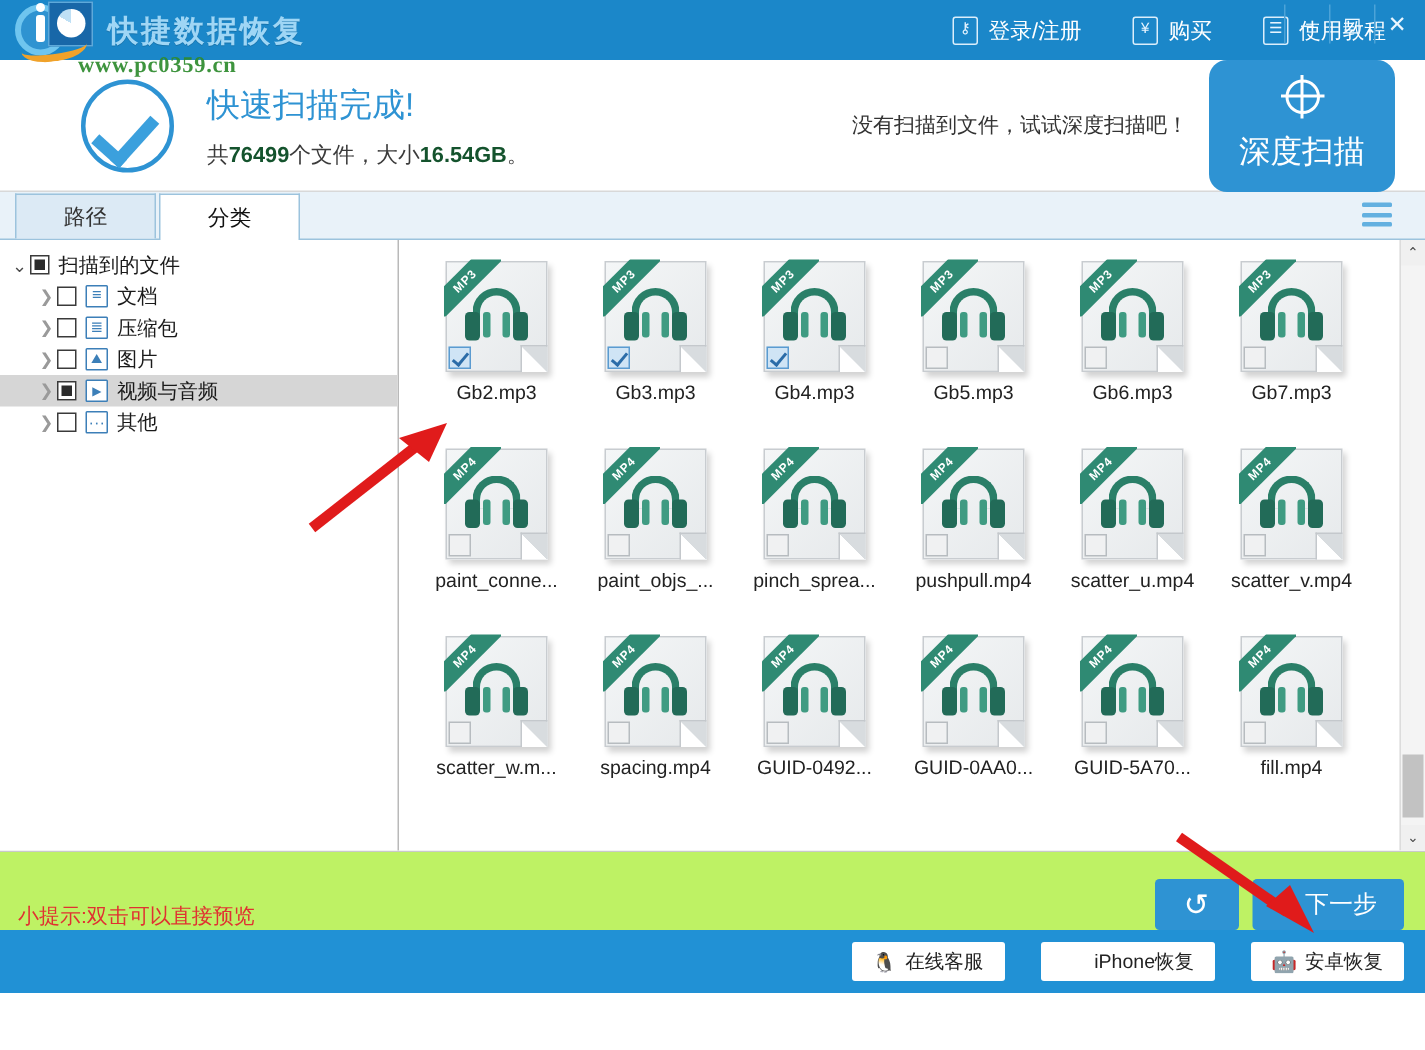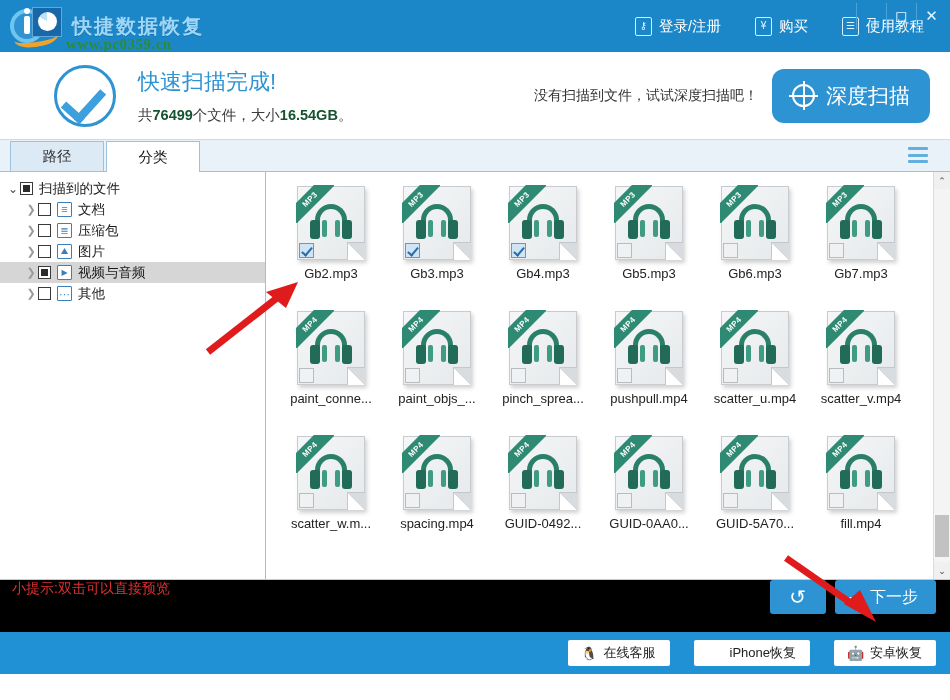--- a/index.html
+++ b/index.html
@@ -6,21 +6,21 @@
   body {
     width: 950px; height: 700px;
     font-family: "Liberation Sans", "DejaVu Sans", sans-serif;
     background: #ffffff;
     overflow: hidden;
     position: relative;
   }
 
   
   .titlebar {
-    height: 52px; background: #1b87c9;
+    height: 40px; background: #1b87c9;
     display: flex; align-items: center;
     position: relative;
   }
   .logo-wrap { display: flex; align-items: center; padding-left: 8px; position: relative; }
   .logo-mark {
     width: 58px; height: 46px; position: relative;
   }
   .logo-ring {
     position: absolute; left: 2px; top: 6px;
     width: 34px; height: 34px; border-radius: 50%;
@@ -51,21 +51,21 @@
     position: absolute; left: 30px; top: 9px;
     width: 19px; height: 19px; border-radius: 50%;
     background: conic-gradient(#ffffff 0deg 300deg, #bfe0f5 300deg 360deg);
   }
   .logo-text {
     color: #9fd6f5; font-size: 20px; font-weight: bold;
     letter-spacing: 2px; margin-left: 6px;
     text-shadow: 0 1px 0 rgba(0,0,0,.15);
   }
   .watermark {
-    position: absolute; left: 66px; top: 36px;
+    position: absolute; left: 52px; top: 36px;
     color: #2e8b2e; font-weight: bold; font-size: 15px;
     letter-spacing: .5px; opacity: .92; z-index: 6;
     font-family: "Liberation Serif", serif;
   }
 
   .topnav { display: flex; align-items: center; gap: 34px; margin-left: auto; margin-right: 26px; }
   .topnav-item { display: flex; align-items: center; gap: 7px; color: #fff; font-size: 14.5px; cursor: pointer; }
   .ti-icon {
     width: 17px; height: 19px; border: 1.6px solid #dbeefb; border-radius: 2px;
     display: flex; align-items: center; justify-content: center;
@@ -95,21 +95,21 @@
     transform: rotate(42deg);
   }
   .banner-text .b-title { color: #2e93d3; font-size: 22px; margin-bottom: 9px; }
   .banner-text .b-sub { color: #3b3b3b; font-size: 14.5px; }
   .banner-text .b-sub b { color: #14532d; }
   .banner-right { margin-left: auto; display: flex; align-items: center; gap: 14px; padding-right: 6px; }
   .hint-text { color: #333; font-size: 14px; }
   .deep-scan-btn {
     background: #2e93d3; color: #fff; border: none; border-radius: 12px;
     padding: 13px 20px; font-size: 21px; display: flex; align-items: center; gap: 11px;
-    cursor: pointer; font-family: inherit;
+    cursor: pointer; font-family: inherit; flex-direction: column;
   }
   .target-icon {
     width: 23px; height: 23px; border-radius: 50%; border: 2px solid #fff;
     position: relative; flex: 0 0 auto;
   }
   .target-icon:before, .target-icon:after {
     content: ""; position: absolute; background: #fff;
   }
   .target-icon:before { left: -5px; top: 8.5px; width: 29px; height: 2px; }
   .target-icon:after { top: -5px; left: 8.5px; height: 29px; width: 2px; }
@@ -229,21 +229,21 @@
     position: absolute; right: 0; top: 0; width: 17px; height: 100%;
     background: #f4f4f4; border-left: 1px solid #dcdcdc;
     display: flex; flex-direction: column; justify-content: space-between; align-items: center;
   }
   .vs-btn { width: 17px; height: 17px; display: flex; align-items: center; justify-content: center;
             font-size: 9px; color: #4a4a4a; background: #f0f0f0; cursor: pointer; }
   .vs-thumb { position: absolute; right: 1px; bottom: 22px; width: 14px; height: 42px; background: #c2c2c2; cursor: pointer; }
 
   
   .actionbar {
-    height: 52px; background: #000000; display: flex; align-items: flex-start;
+    height: 52px; background: #bef264; display: flex; align-items: flex-end;
     padding: 0 14px 0 12px; position: relative;
   }
   .tip { color: #e03131; font-size: 14px; }
   .act-right { margin-left: auto; display: flex; gap: 9px; }
   .btn-blue {
     background: #2e93d3; color: #fff; border: none; border-radius: 3px;
     height: 34px; display: flex; align-items: center; justify-content: center;
     font-size: 16px; cursor: pointer; font-family: inherit; gap: 8px;
   }
   .btn-back { width: 56px; font-size: 20px; }

